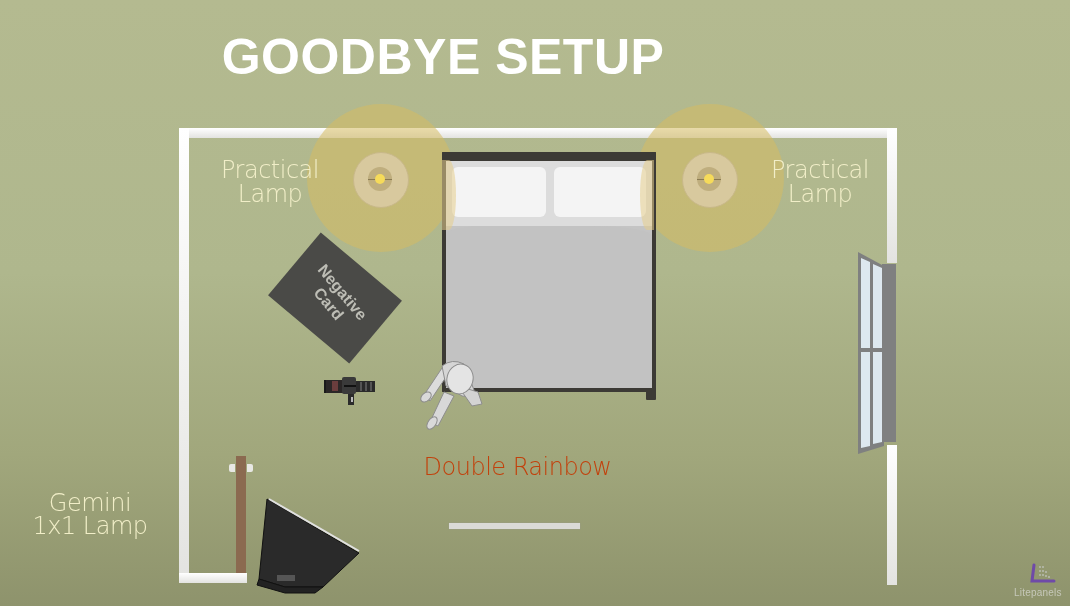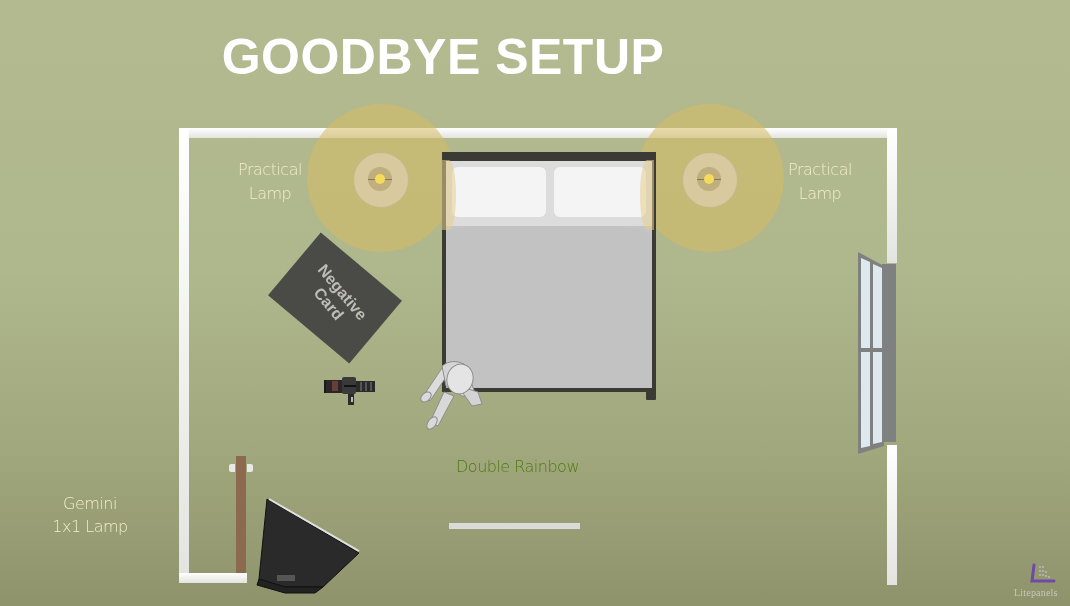--- a/index.html
+++ b/index.html
@@ -9,24 +9,24 @@
     font-family: "DejaVu Sans", sans-serif;
   }
   .abs { position: absolute; }
   .title {
     left: 0; width: 886px; top: 28px; text-align: center;
     font-family: "Liberation Sans", sans-serif; font-weight: 700;
     font-size: 50px; color: #ffffff; letter-spacing: 0.5px;
   }
   .label {
     font-family: "DejaVu Sans", sans-serif; font-weight: 200;
-    color: #f1eec8; text-align: center; line-height: 24px; font-size: 16px;
+    color: #f1eec8; text-align: center; line-height: 24px; font-size: 24px;
     letter-spacing: -0.5px;
   }
-  .label.light { color: #4d7c0f; }
+  .label.light { color: #c2410c; }
   .wall { background: linear-gradient(180deg, #ffffff, #e3e3e0); }
   .glow {
     border-radius: 50%; background: rgba(214, 187, 98, 0.55);
   }
   .lamp-disc {
     border-radius: 50%; background: #d8c99e; border: 1px solid #c8b888;
   }
   .lamp-inner {
     border-radius: 50%; background: #bfae7e;
   }
@@ -48,21 +48,21 @@
   .neg-card {
     background: #4a4a47; color: #bdbdb5; font-weight: 700;
     font-family: "Liberation Sans", sans-serif; font-size: 16px;
     display: flex; align-items: center; justify-content: center; text-align: center;
     line-height: 18px;
   }
   .window-frame { background: #7f8080; }
   .stand-wood { background: #8b6a50; }
   .rainbow-bar { background: #dadad6; box-shadow: 0 0 1px #999; }
   .logo-text {
-    font-family: Liberation Serif, serif; font-size: 10px;
+    font-family: Liberation Sans, sans-serif; font-size: 10px;
     color: #c6c8b9; letter-spacing: 0.2px;
   }
 </style>
 </head>
 <body>
 
 <div class="abs title">GOODBYE SETUP</div>
 
 <div>
   <div class="abs wall" style="left:179px; top:128px; width:718px; height:10px;"></div>

